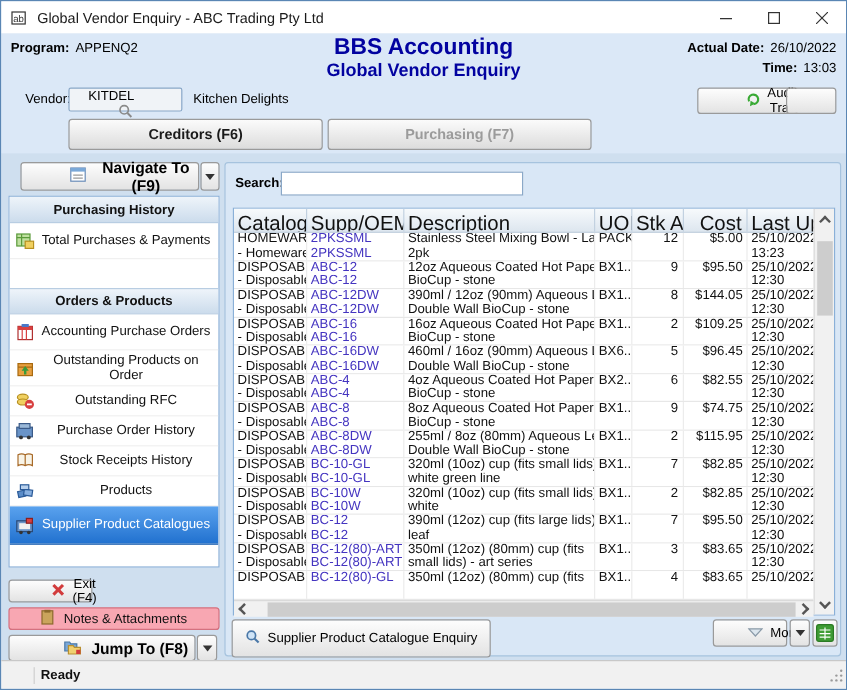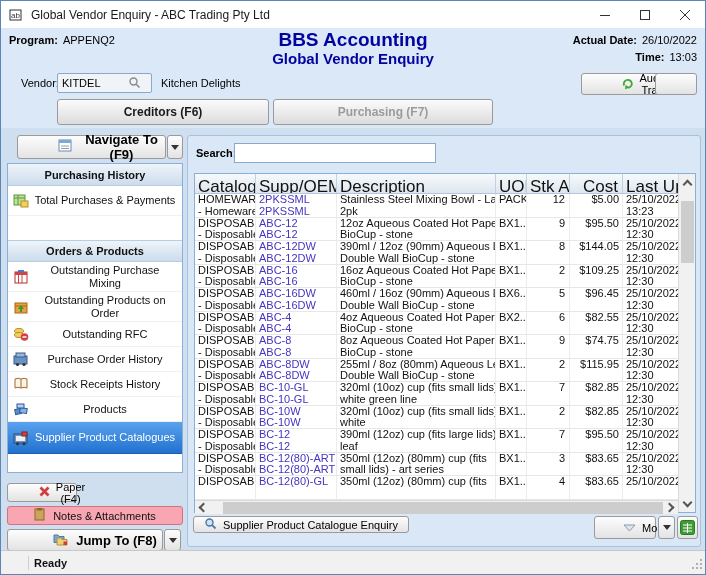--- a/index.html
+++ b/index.html
@@ -23,21 +23,21 @@
   .lbl { font-weight:bold; color:#000; }
   .val { color:#000; margin-left:5px; }
   .hdr-center { position:absolute; left:0; right:0; top:1px; text-align:center; color:#0202a0; }
   .app-title { font-size:19px; font-weight:bold; line-height:21px; }
   .screen-title { font-size:15px; font-weight:bold; line-height:18px; }
 
   
   .vendor-row { height:28px; position:relative; font-size:11px; }
   .vendor-label { position:absolute; left:20px; top:7px; font-weight:normal; }
   .inputwrap { position:absolute; left:56px; top:3px; width:95px; height:20px; background:#f0f3f7;
-               border:1px solid #8aa8c8; border-radius:2px; display:flex; align-items:center; }
+               border:1px solid #8aa8c8; border-radius:2px; display:flex; align-items:center;flex-direction:column; }
   .inputwrap input { border:none; outline:none; background:transparent; width:70px; font-size:11px;
                      font-family:"Liberation Sans",sans-serif; padding-left:4px; }
   .vendor-name { position:absolute; left:160px; top:7px; }
   .btn { background:linear-gradient(#fdfdfd,#e3e3e3); border:1px solid #9a9a9a; border-radius:3px;
          font-size:11px; display:inline-flex; align-items:center; justify-content:center; gap:5px; cursor:default;padding-left:40px; }
   .audit-btn { position:absolute; right:40px; top:3px; width:84px; height:22px; }
   .iconbtn { position:absolute; right:8px; top:3px; width:26px; height:22px; }
 
   
   .tabs-row { height:30px; position:relative; }
@@ -102,21 +102,21 @@
   .vscroll { width:17px; background:#f1f1f1; border-left:1px solid #dadada; display:flex; flex-direction:column; align-items:center; }
   .varrow { height:17px; width:17px; display:flex; align-items:center; justify-content:center; flex:none; }
   .vthumb { width:13px; height:62px; background:#cdcdcd; margin-top:10px; }
   .vscroll .spacer { flex:1; }
   .chev { width:7px; height:7px; border-right:2px solid #555; border-bottom:2px solid #555; }
   .chev.up { transform:rotate(-135deg); margin-top:3px; }
   .chev.down { transform:rotate(45deg); margin-bottom:3px; }
   .chev.left { transform:rotate(135deg); margin-left:3px; }
   .chev.right { transform:rotate(-45deg); margin-right:3px; }
   .panel-foot { position:absolute; left:0; right:0; bottom:6px; height:24px; }
-  .enquiry-btn { position:absolute; left:5px; top:0; height:17px; padding:0 10px; gap:6px;align-items:center; }
+  .enquiry-btn { position:absolute; left:5px; top:0; height:32px; padding:0 10px; gap:6px;align-items:center; }
   .more-btn { position:absolute; right:44px; top:0; width:62px; height:23px; gap:6px; }
   .more-dd { position:absolute; right:25px; top:0; width:17px; height:23px; background:linear-gradient(#fdfdfd,#e3e3e3);
              border:1px solid #9a9a9a; border-radius:3px; display:flex; align-items:center; justify-content:center; }
   .excel-btn { position:absolute; right:2px; top:0; width:21px; height:23px; display:flex; align-items:center; justify-content:center;
                background:linear-gradient(#fdfdfd,#e3e3e3); border:1px solid #9a9a9a; border-radius:3px; }
 
   
   .statusbar { height:24px; background:#f1f1f1; border-top:1px solid #c8c8c8; flex:none; position:relative;
                font-size:11px; display:flex; align-items:center; }
   .status-sep { width:1px; height:14px; background:#cfcfcf; margin-left:27px; }
@@ -243,21 +243,21 @@
           </div>
           <div class="sb-header gap-before">Orders &amp; Products</div>
           <div class="sb-item h2">
             <span class="sb-ic"><svg width="16" height="16">
                 <rect x="2" y="3" width="12" height="11" fill="#fff" stroke="#b03030"></rect>
                 <rect x="2" y="3" width="12" height="3" fill="#d84040"></rect>
                 <line x1="5.5" y1="6" x2="5.5" y2="14" stroke="#d84040"></line>
                 <line x1="9" y1="6" x2="9" y2="14" stroke="#d84040"></line>
                 <rect x="5" y="1" width="6" height="2.5" fill="#4a78c8"></rect>
               </svg></span>
-            <span>Outstanding Purchase Mixing</span>
+            <span>Accounting Purchase Orders</span>
           </div>
           <div class="sb-item h2">
             <span class="sb-ic"><svg width="16" height="16">
                 <rect x="2" y="4" width="12" height="10" fill="#e8a040" stroke="#a86a10"></rect>
                 <line x1="2" y1="7" x2="14" y2="7" stroke="#a86a10"></line>
                 <polygon points="8,6 11,10 9,10 9,13 7,13 7,10 5,10" fill="#3a9a3a"></polygon>
               </svg></span>
             <span>Outstanding Products on Order</span>
           </div>
           <div class="sb-item h1">
@@ -305,21 +305,21 @@
           </div>
         </div>
 
       <button class="btn exit-btn">
         <span>
           <svg width="11" height="11">
               <line x1="1.5" y1="1.5" x2="9.5" y2="9.5" stroke="#d23b3b" stroke-width="2.6"></line>
               <line x1="9.5" y1="1.5" x2="1.5" y2="9.5" stroke="#d23b3b" stroke-width="2.6"></line>
             </svg>
         </span>
-        <span>Paper (F4)</span>
+        <span>Exit (F4)</span>
       </button>
 
       <div class="notes-btn">
         <span>
           <svg width="11" height="13">
               <rect x="1" y="1" width="9" height="11" fill="#caa45c" stroke="#8c6a2c"></rect>
               <rect x="3" y="0" width="5" height="2.5" fill="#8c6a2c"></rect>
             </svg>
         </span>
         <span>Notes &amp; Attachments</span>

